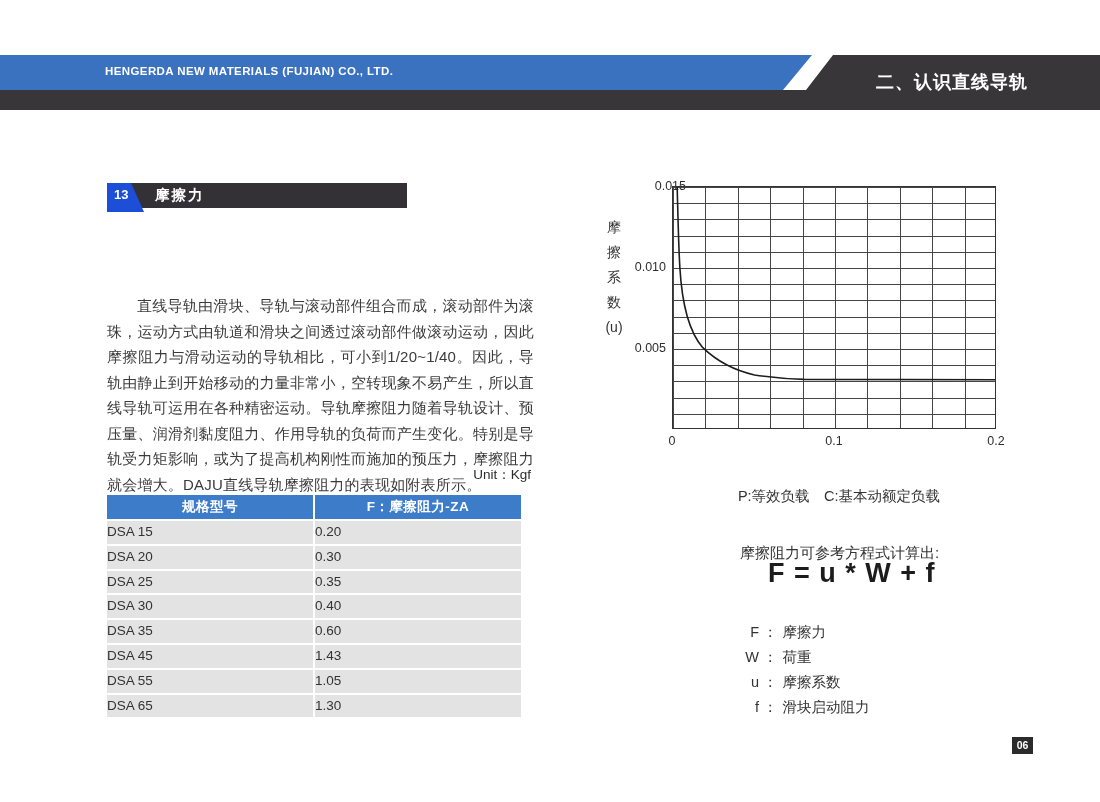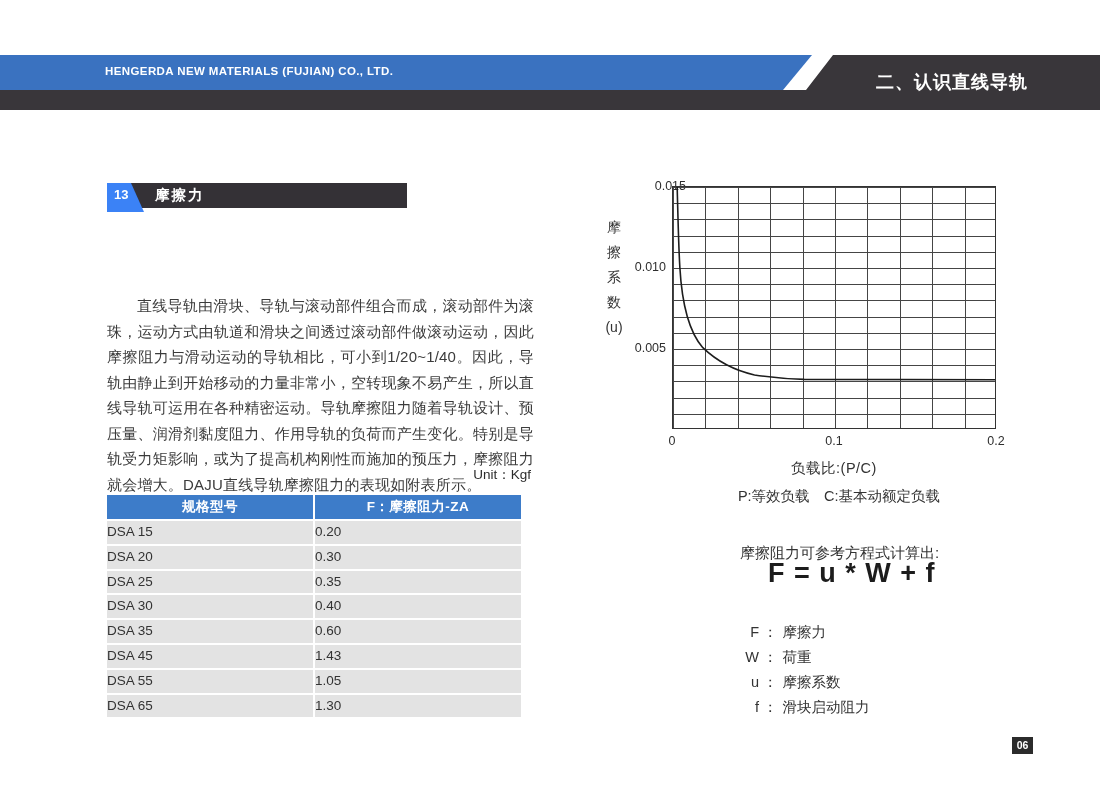--- a/index.html
+++ b/index.html
@@ -27,21 +27,21 @@
     font-size:18px; font-weight:bold; letter-spacing:1px;
   }
 
   
   .sec-bar {
     position:absolute; left:107px; top:183px; width:300px; height:25px;
     background:#343136;
   }
   .sec-flag {
     position:absolute; left:107px; top:183px; width:38px; height:29px;
-    background:#3b82f6;
+    background:#1d4ed8;
     clip-path:polygon(0 0, 24px 0, 37px 29px, 0 29px);
     color:#ffffff; font-size:13px; font-weight:bold;
     line-height:24px; padding-left:7px;
   }
   .sec-title {
     position:absolute; left:155px; top:183px; height:25px; line-height:25px;
     color:#ffffff; font-size:14.5px; font-weight:bold; letter-spacing:2px;
   }
 
   
@@ -174,21 +174,20 @@
   <div class="chart-plot">
     <svg viewBox="0 0 324 243" preserveAspectRatio="none">
       <path d="M4.2,0 C5,30 5.6,60 6.9,81 C9,118 16,146 30,162 C45,176.5 62,185 82,189.5 C105,192.8 118,193.6 132,194 L324,194.3" fill="none" stroke="#1d1d1d" stroke-width="1.6"></path>
     </svg>
   </div>
 
   <div class="xtick t1">0</div>
   <div class="xtick t2">0.1</div>
   <div class="xtick t3">0.2</div>
 
-  <div class="chart-xlabel">负载比:(P/C)</div>
   <div class="chart-caption">P:等效负载　C:基本动额定负载</div>
 
   <div class="formula-intro">摩擦阻力可参考方程式计算出:</div>
   <div class="formula-eq">F = u * W + f</div>
 
   <div class="formula-legend">
     <div class="legend-row">
       <span class="sym">F</span>
       <span class="colon">：</span>
       <span class="desc">摩擦力</span>

